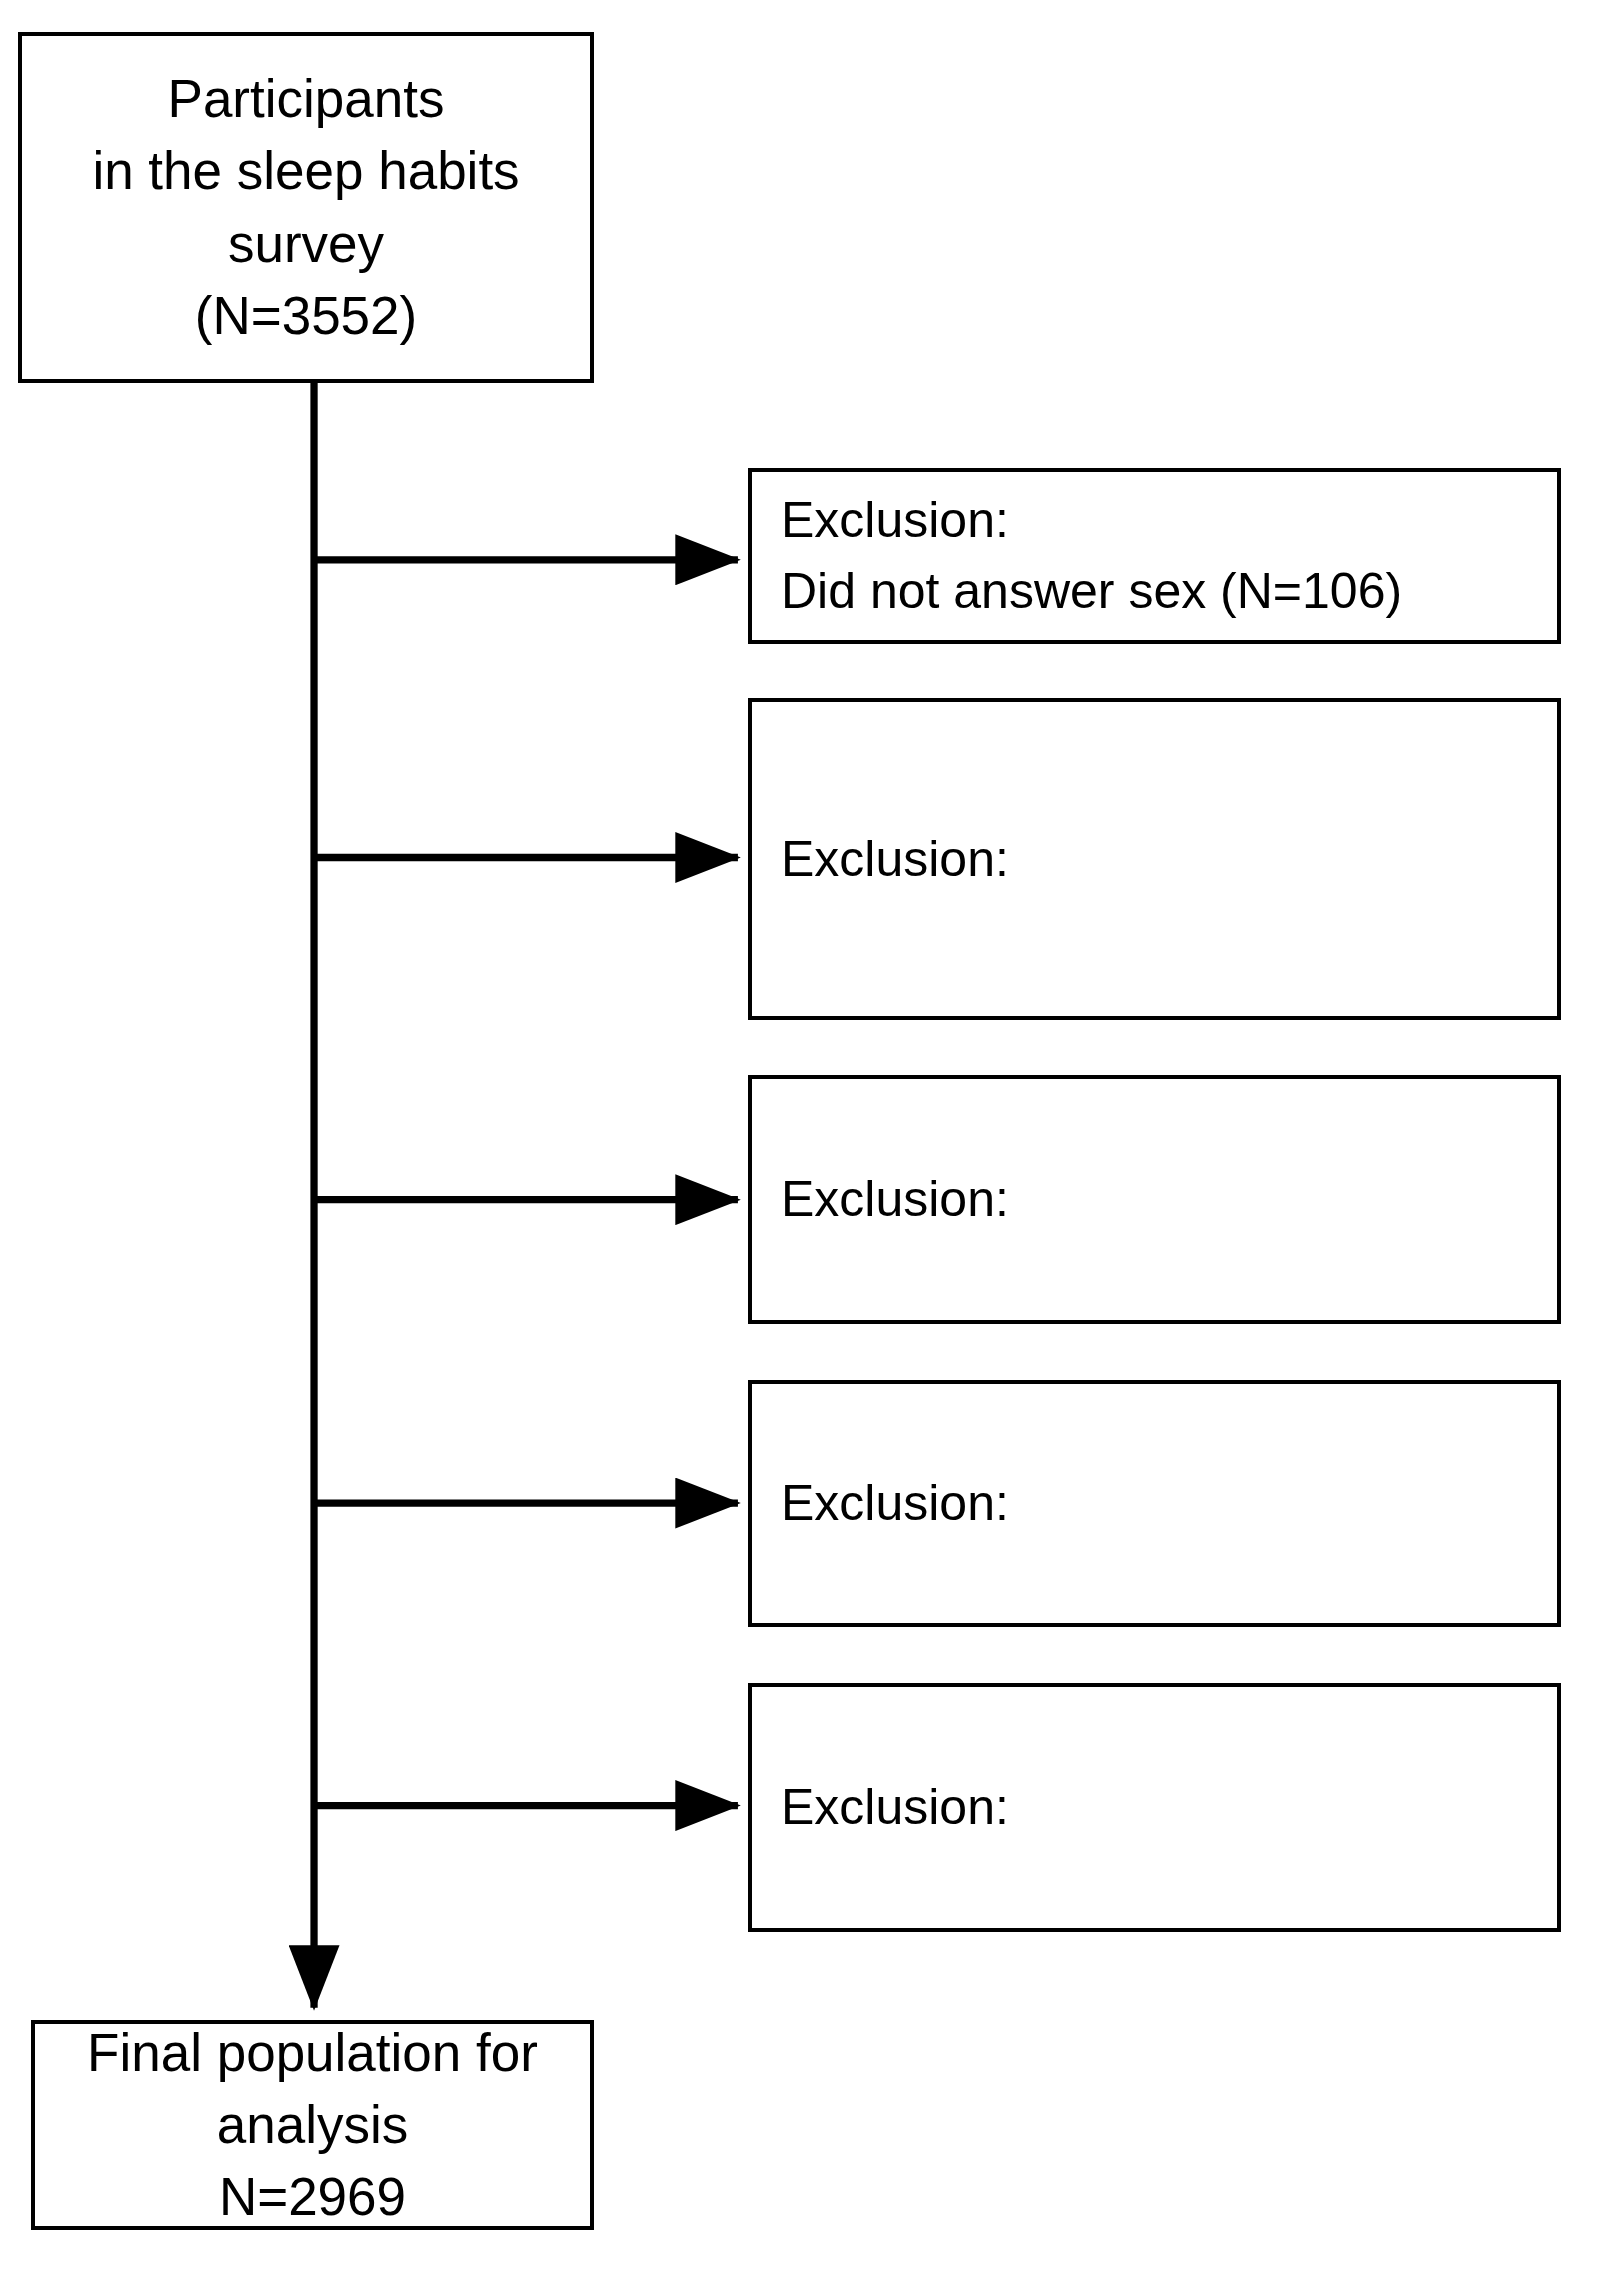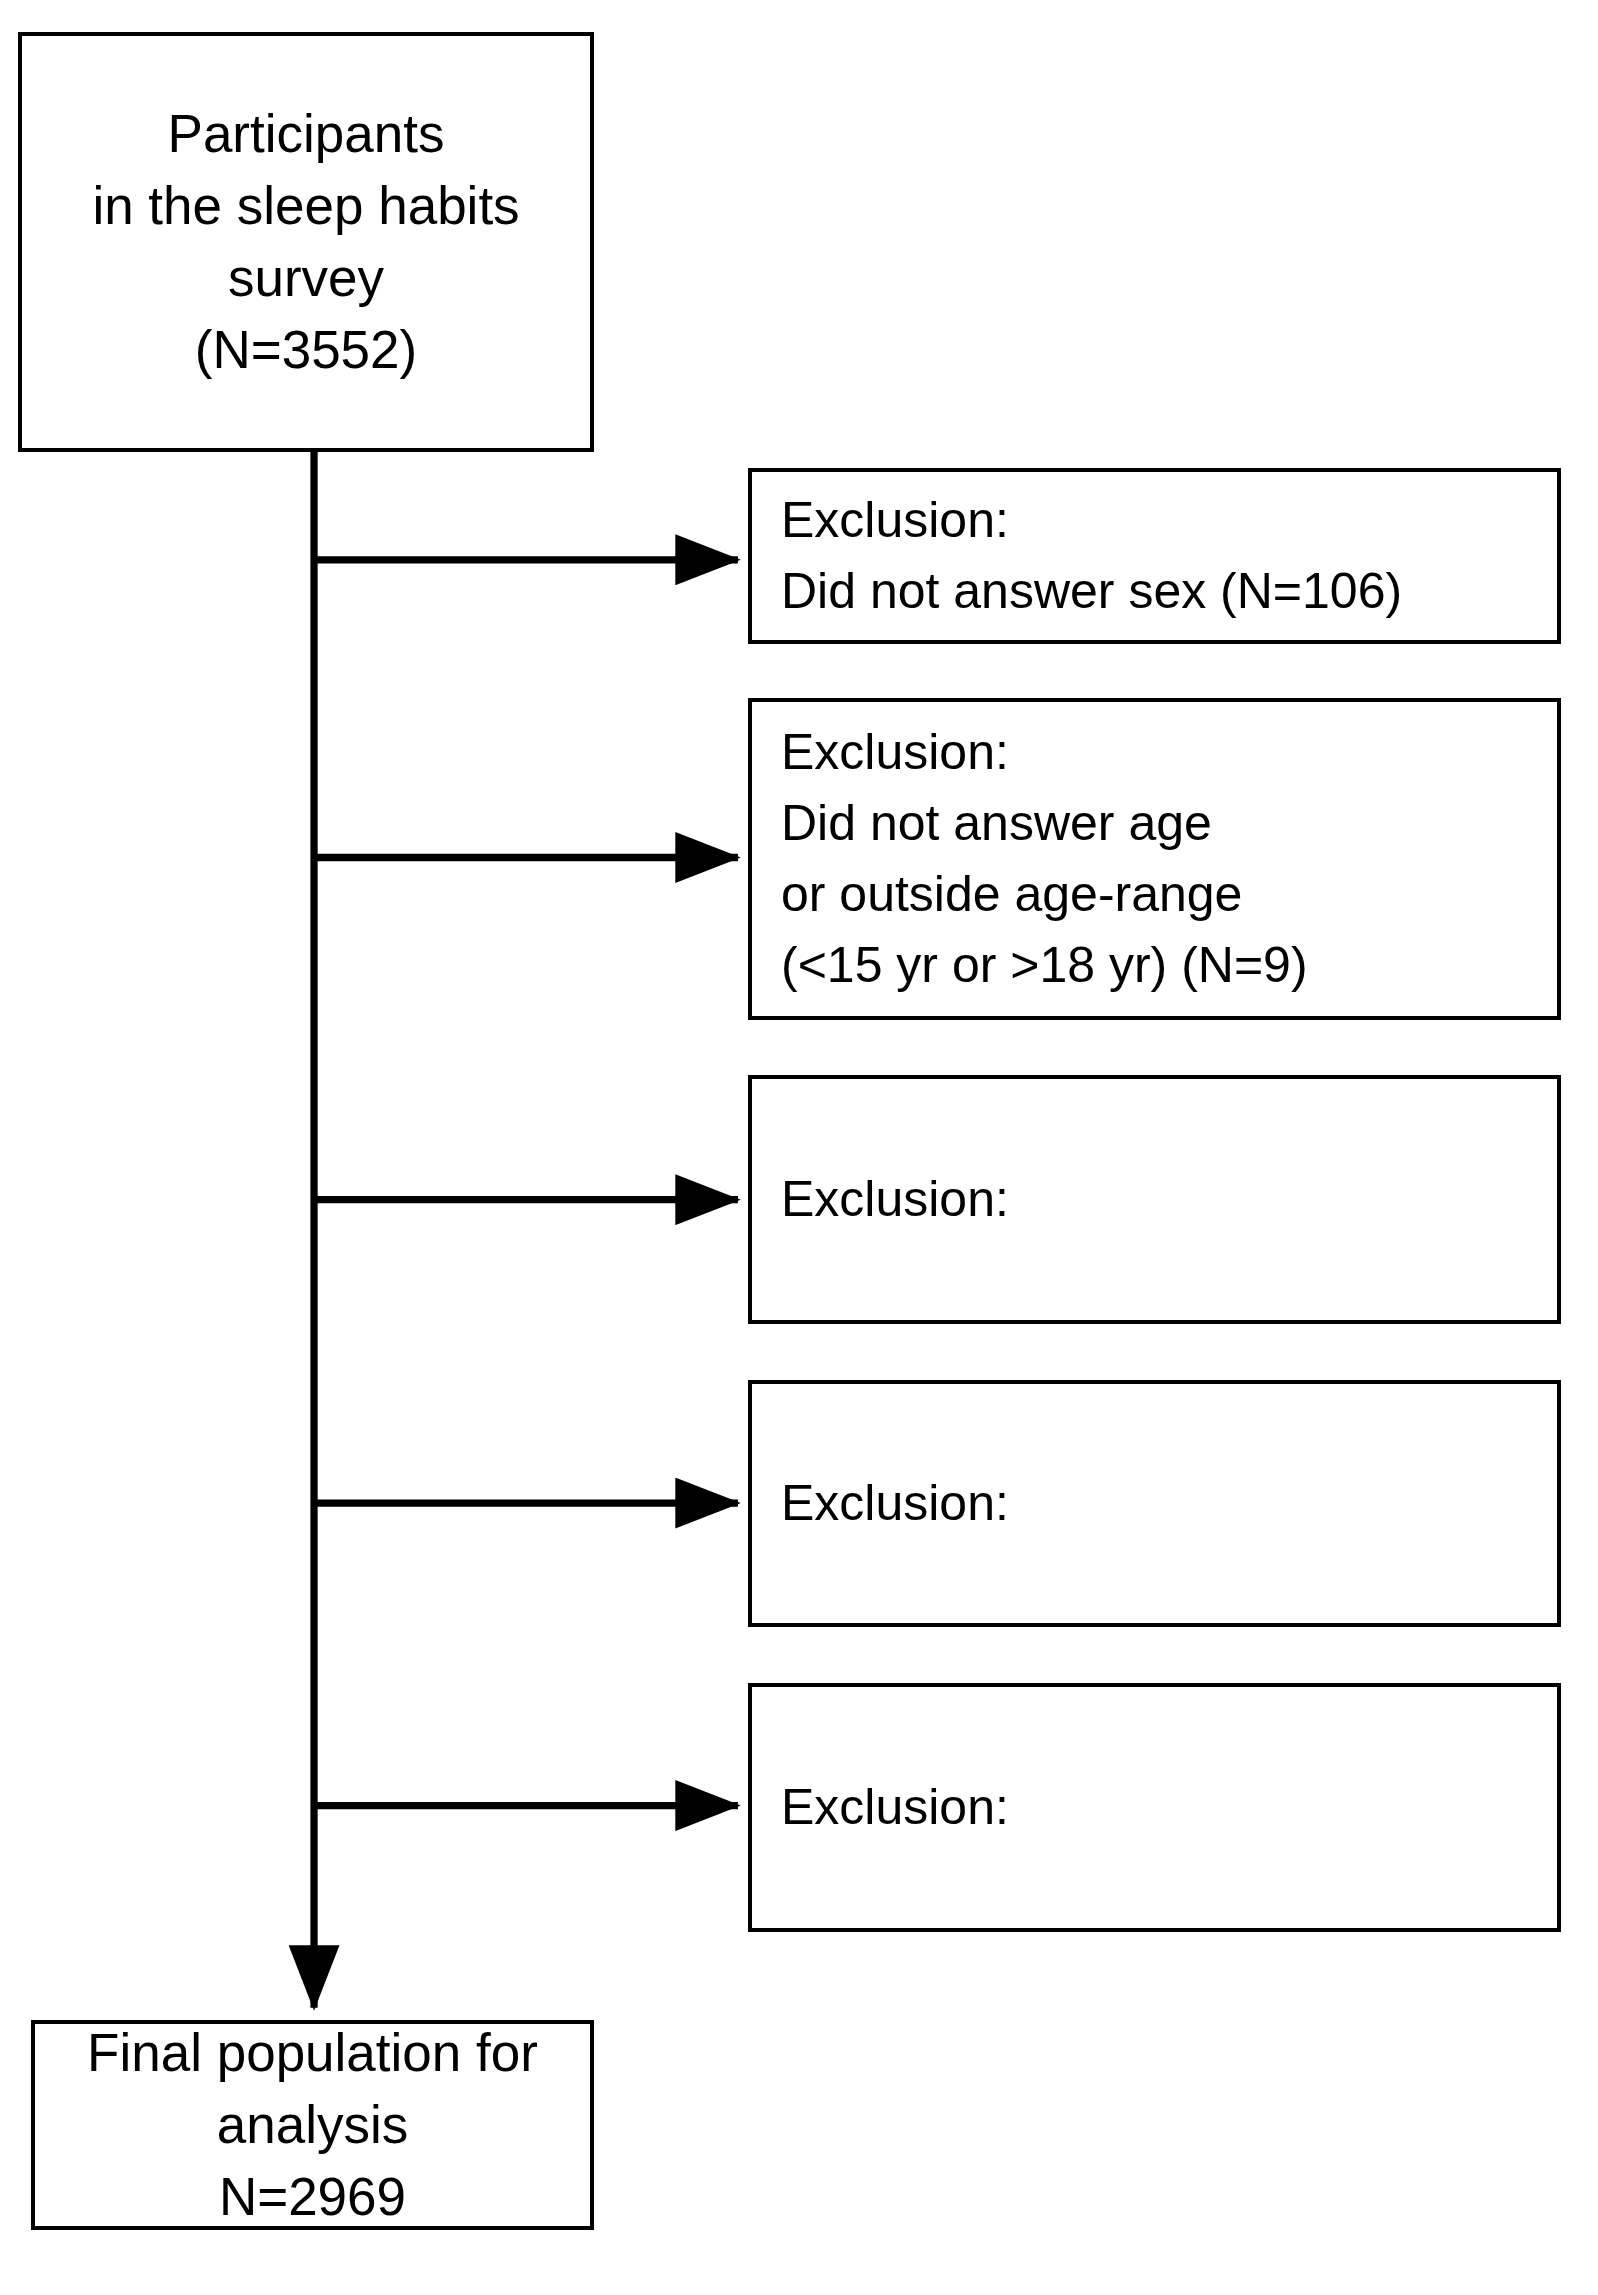--- a/index.html
+++ b/index.html
@@ -31,21 +31,21 @@
   .node-text {
     display: block;
     white-space: pre-line;
     color: #000000;
   }
   
   #node-start {
     left: 18px;
     top: 32px;
     width: 576px;
-    height: 420px;
+    height: 351px;
     align-items: center;
   }
   #node-start .node-text {
     font-size: 53px;
     line-height: 1.36;
     text-align: center;
     padding: 0 8px;
   }
   
   #node-final {
@@ -120,23 +120,20 @@
 (N=3552)</span>
   </div>
 
   <div class="node exclusion" id="node-excl-1">
     <span class="node-text">Exclusion:</span>
     <span class="node-text">Did not answer sex (N=106)</span>
   </div>
 
   <div class="node exclusion" id="node-excl-2">
     <span class="node-text">Exclusion:</span>
-    <span class="node-text">Did not answer age
-or outside age-range
- (&lt;15 yr or &gt;18 yr) (N=9)</span>
   </div>
 
   <div class="node exclusion" id="node-excl-3">
     <span class="node-text">Exclusion:</span>
   </div>
 
   <div class="node exclusion" id="node-excl-4">
     <span class="node-text">Exclusion:</span>
   </div>
 

